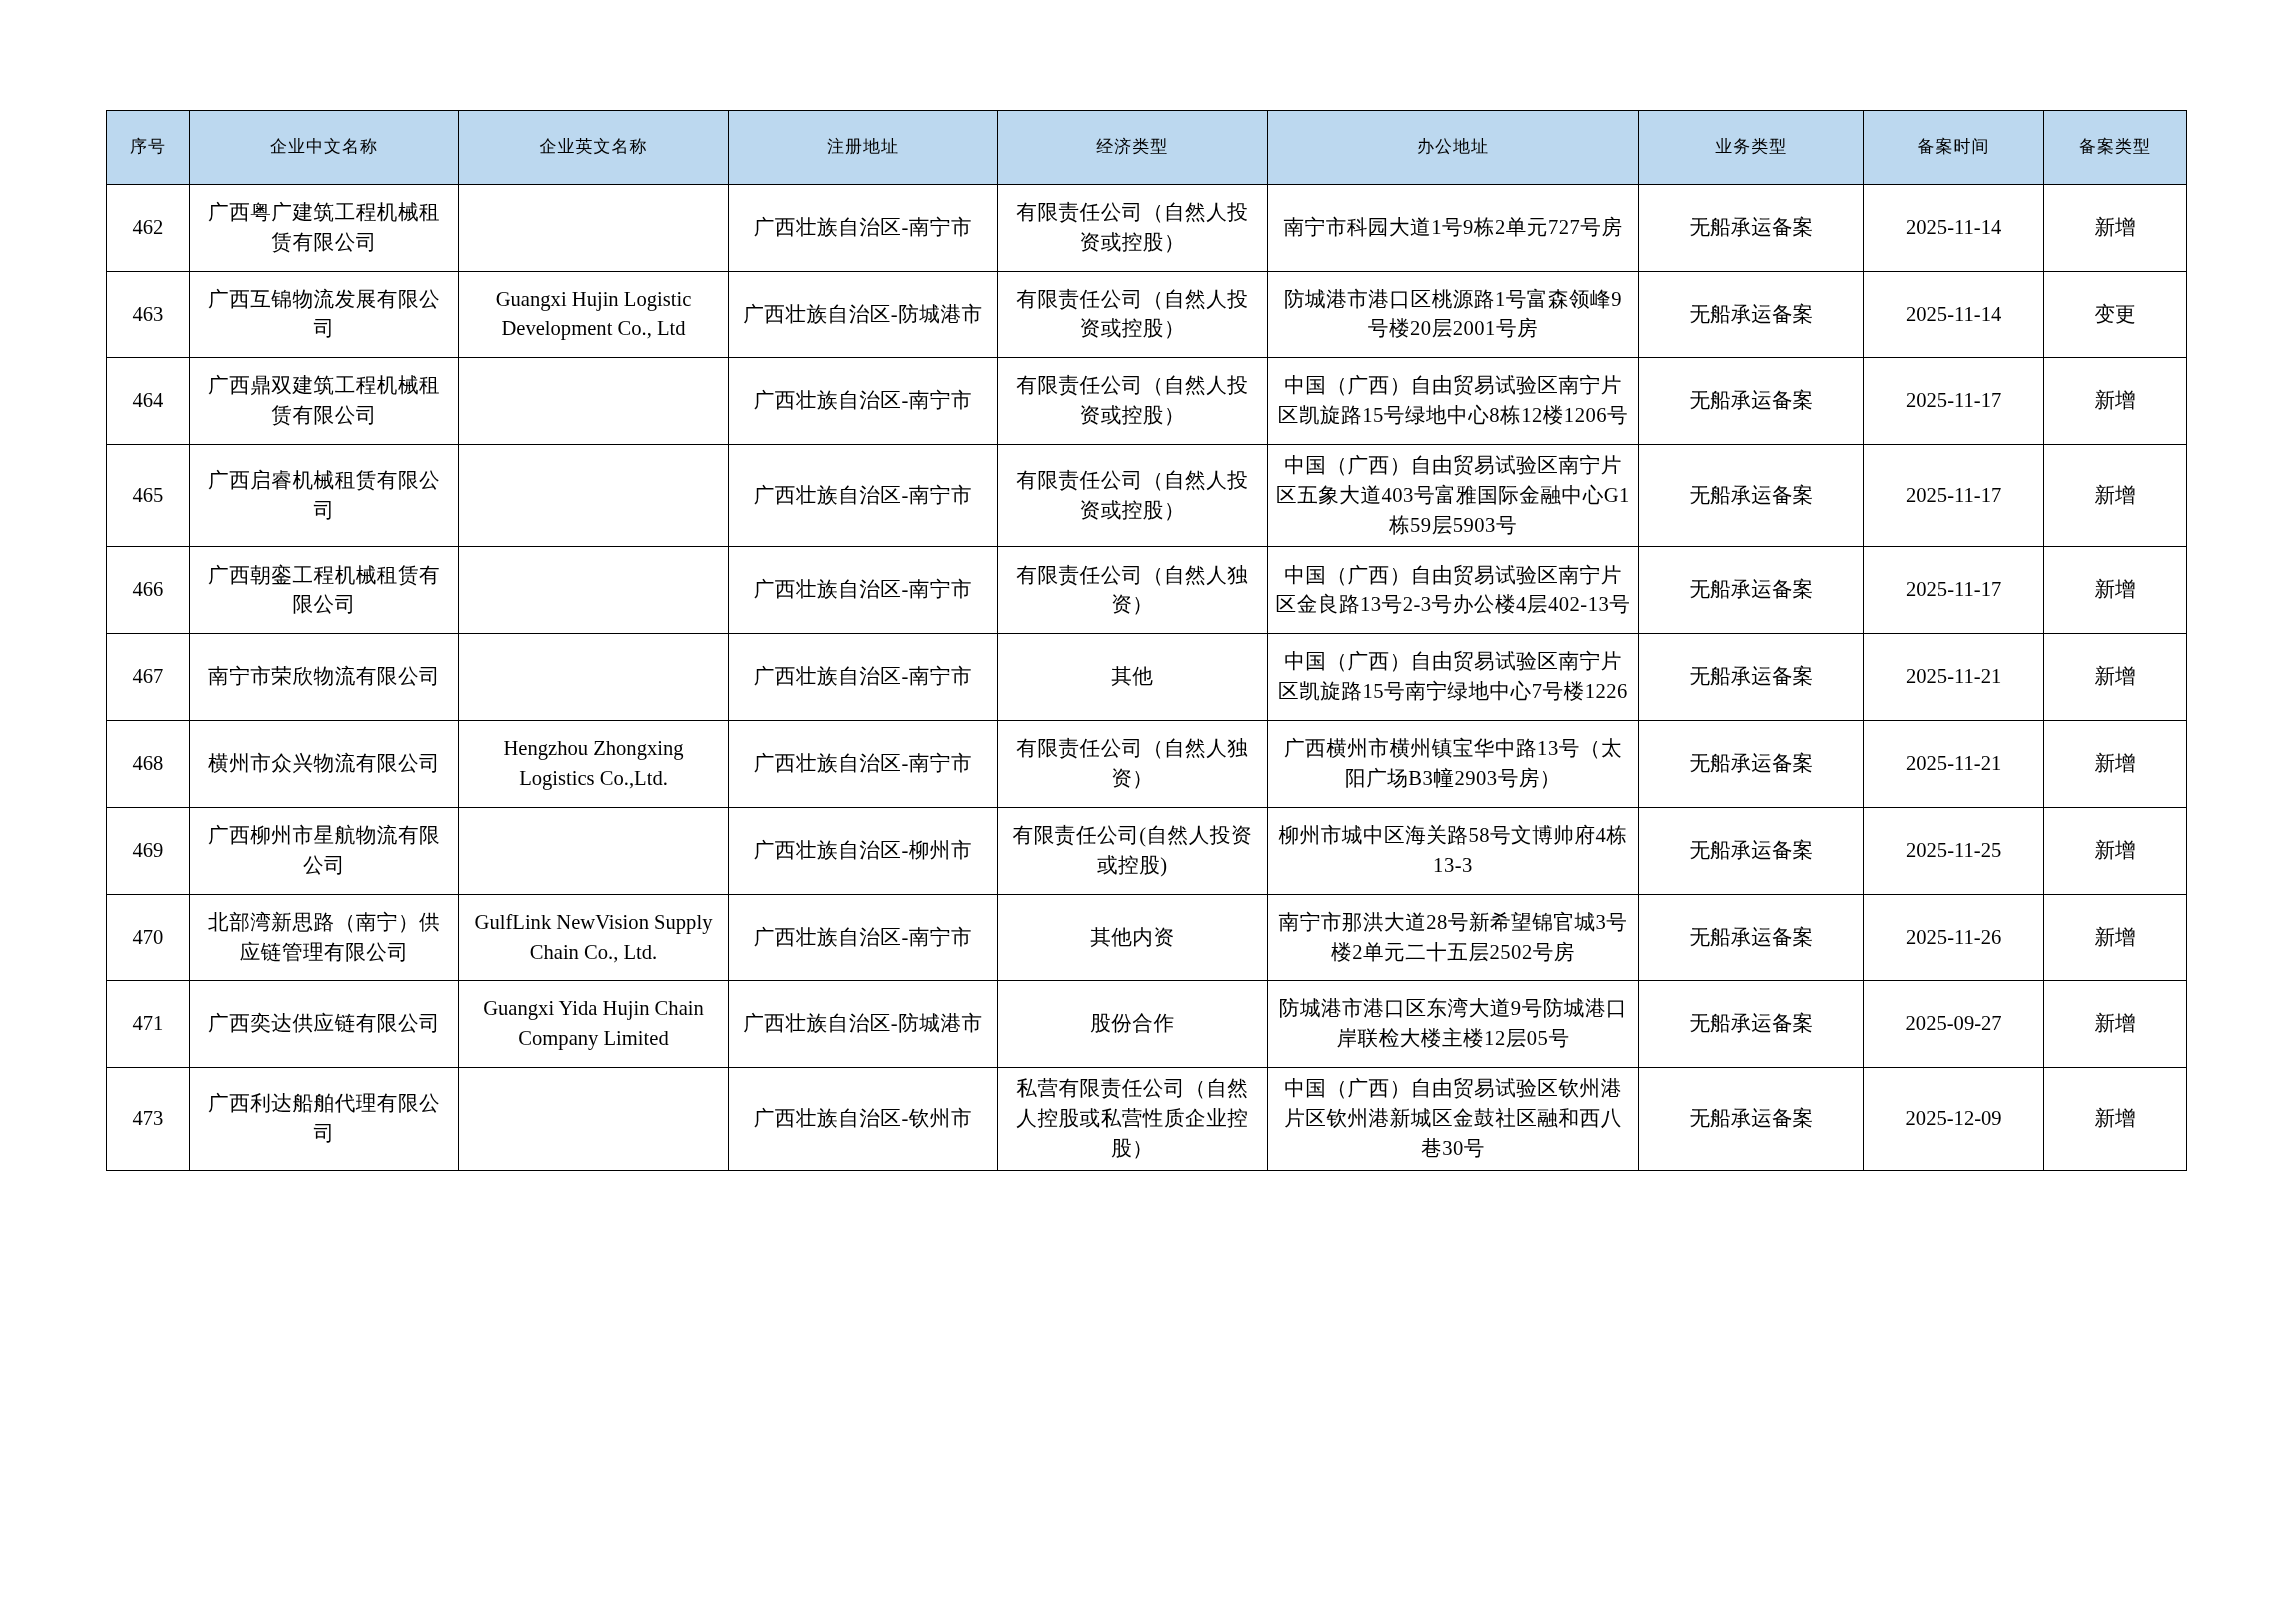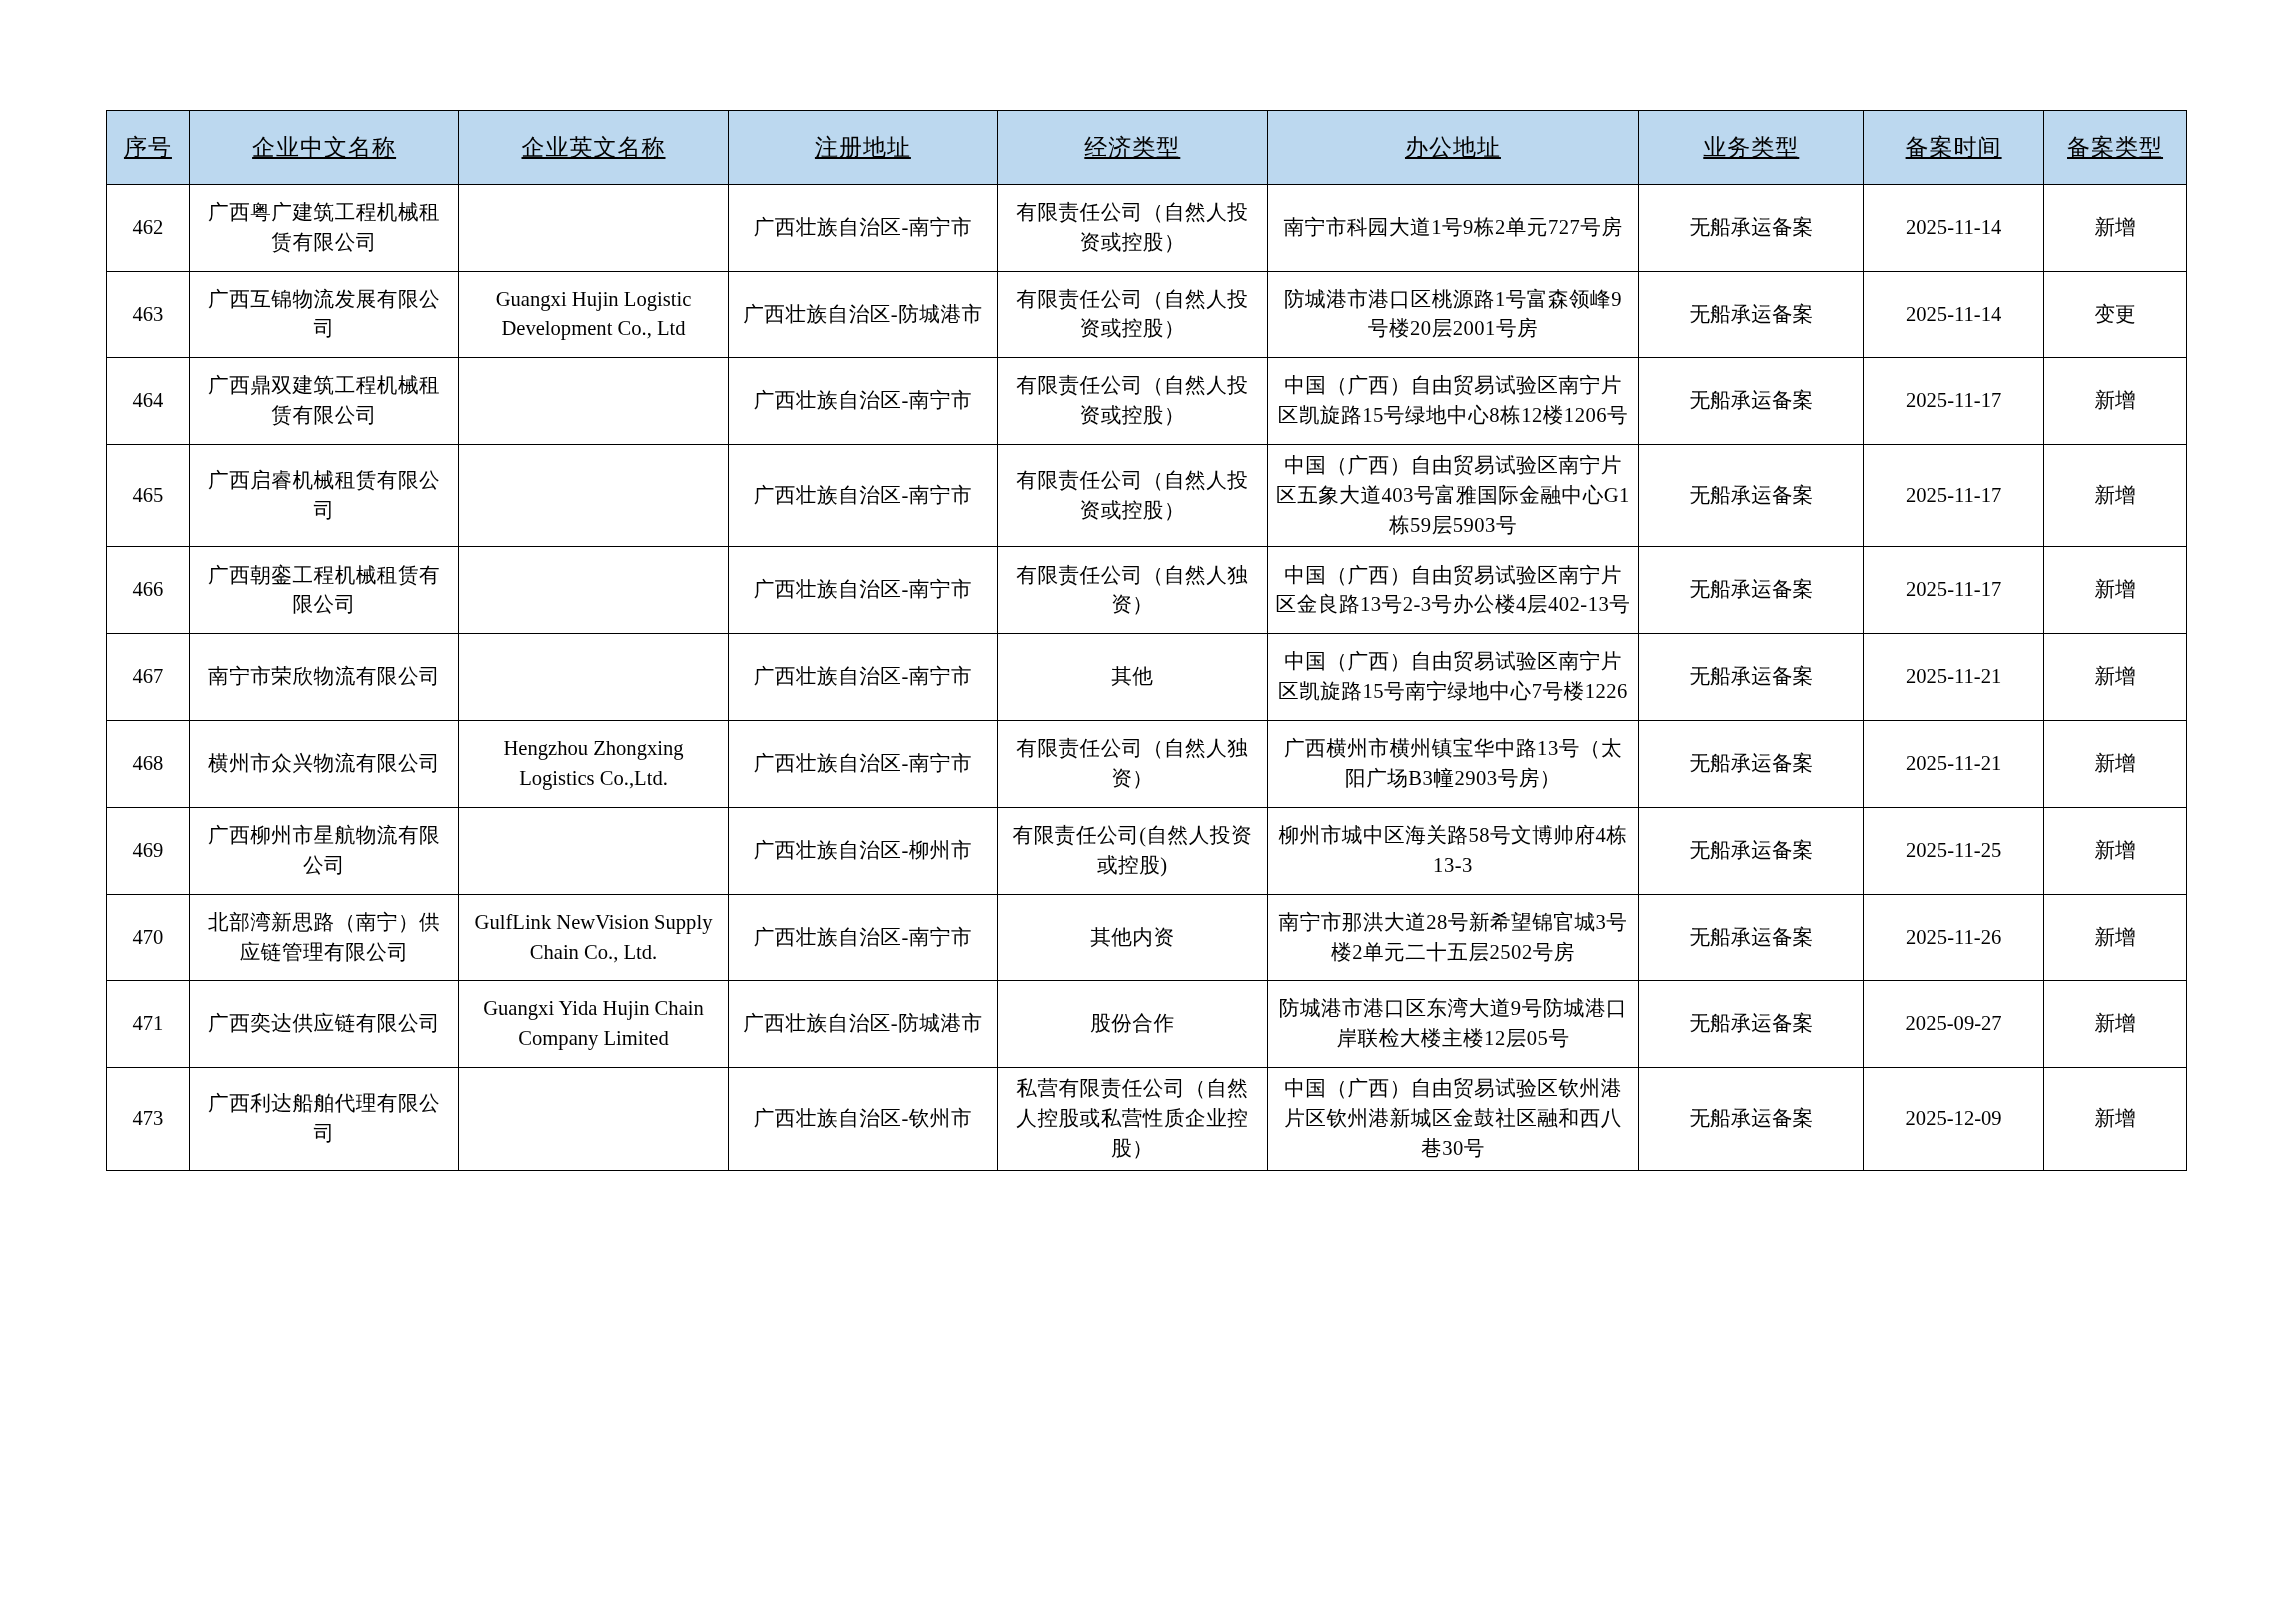--- a/index.html
+++ b/index.html
@@ -30,25 +30,24 @@
     border: 1px solid #000000;
     text-align: center;
     vertical-align: middle;
     padding: 5.9px 7.8px;
     line-height: 1.45;
     word-wrap: break-word;
     overflow-wrap: break-word;
   }
   table.reg-table thead th {
     background: #bcd8ef;
-    font-size: 23px;
+    font-size: 17px;
     font-weight: normal;
     height: 61px;
     letter-spacing: 1px;
-    text-decoration: underline;
   }
   table.reg-table tbody td {
     font-size: 20.6px;
     height: 74px;
   }
   
   col.c-idx      { width: 76px; }
   col.c-cnname   { width: 247px; }
   col.c-enname   { width: 247px; }
   col.c-regaddr  { width: 247px; }

